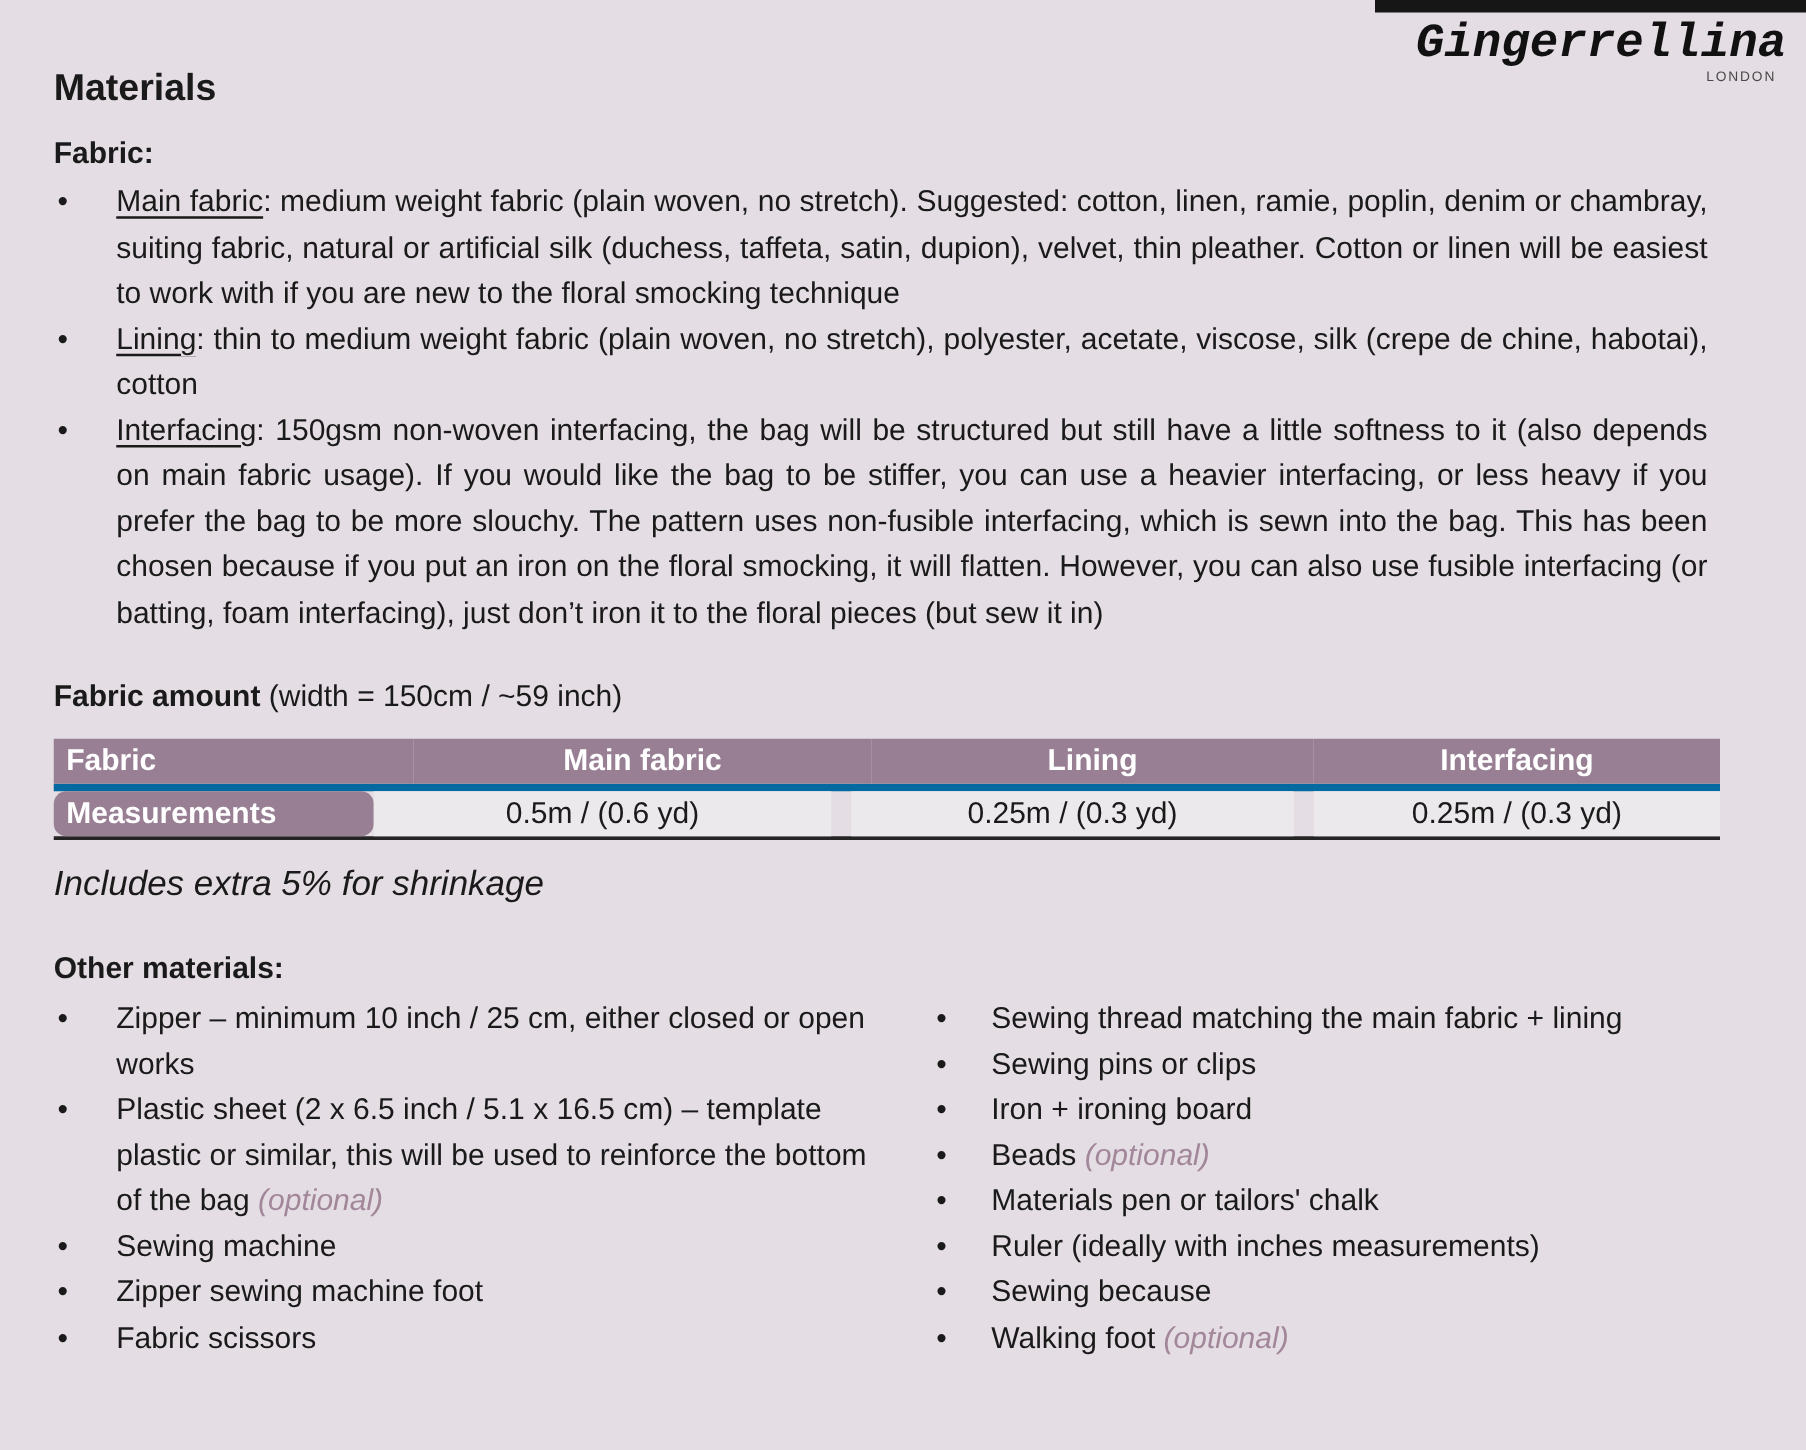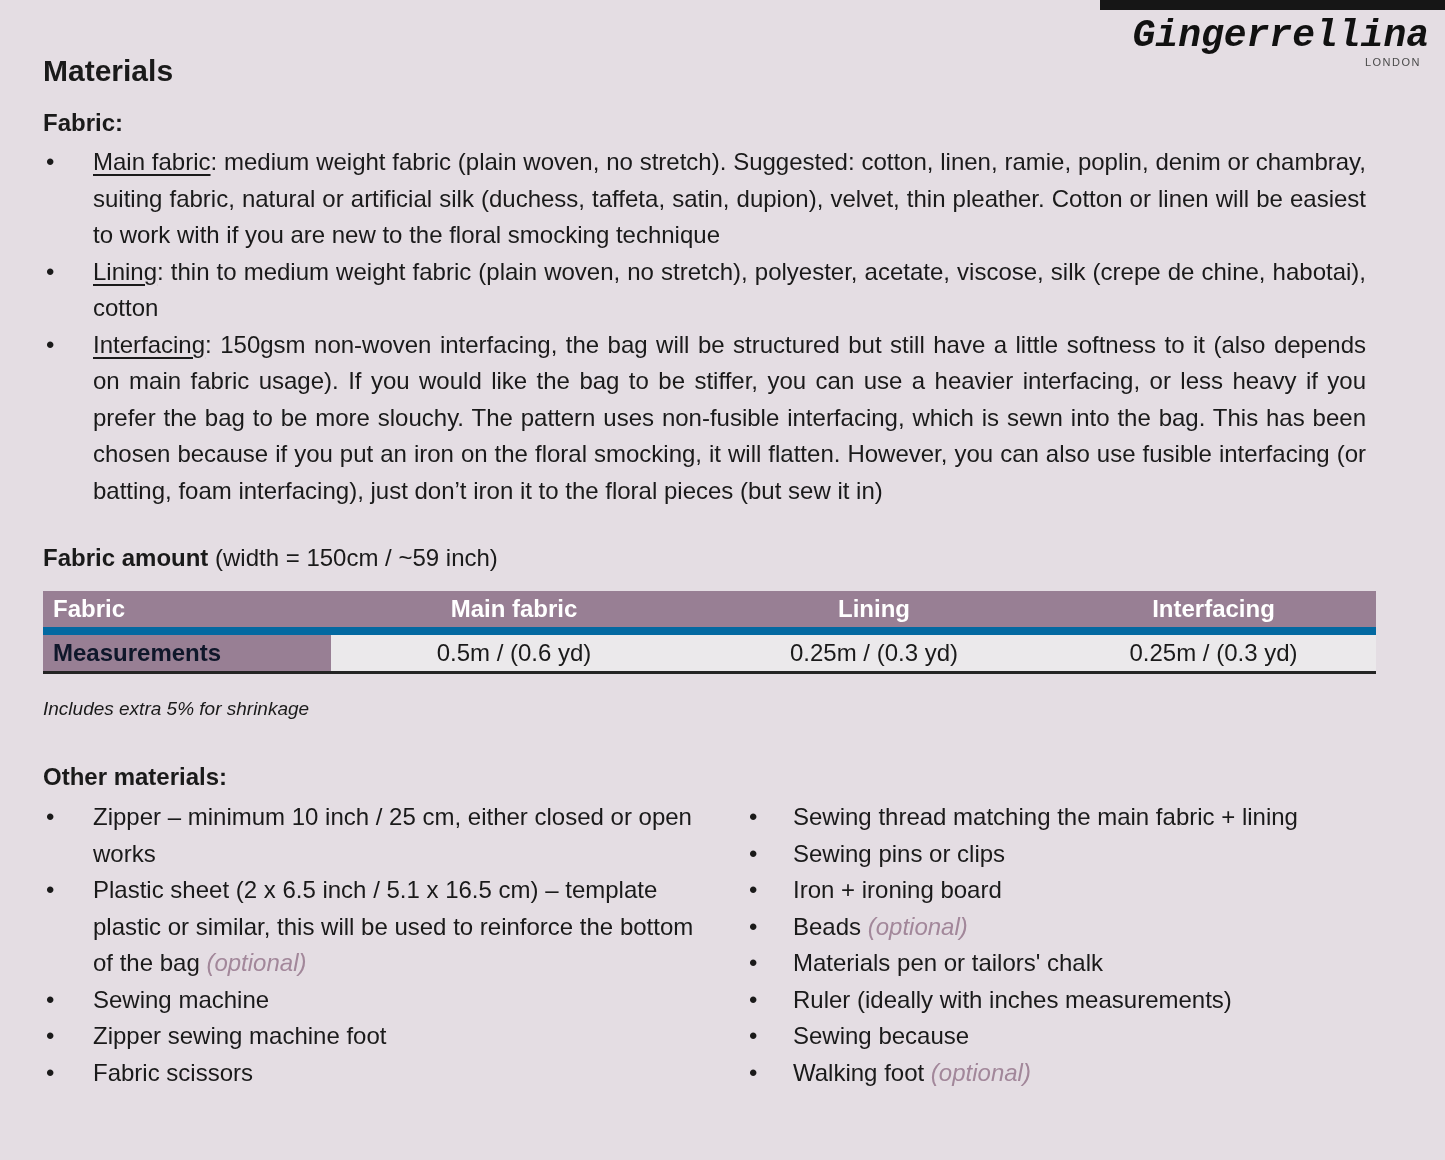--- a/index.html
+++ b/index.html
@@ -37,34 +37,34 @@
   .fab .litxt { text-align: justify; }
   .term { text-decoration: underline; text-underline-offset: 4px; text-decoration-thickness: 1.5px; }
   .opt { color: #a2879a; font-style: italic; }
 
   .amount-heading { font-size: 24px; line-height: 30px; margin-top: 34px; }
   .amount-heading .hb { font-weight: bold; }
 
   .ftable { margin-top: 18px; width: 1333px; border-bottom: 3px solid #242424; }
   .trow { display: flex; width: 1333px; }
   .tcell { height: 36px; line-height: 36px; font-size: 24px; box-sizing: border-box; }
-  .thead { border-bottom: 8px solid #0369a1; }
+  .thead { border-bottom: 6px solid #0369a1; }
   .thead .tcell { background: #987f94; color: #ffffff; font-weight: bold; text-align: center; }
   .thead .tcell:nth-child(1) { width: 288px; text-align: left; padding-left: 10px; }
   .thead .tcell:nth-child(2) { width: 366px; }
   .thead .tcell:nth-child(3) { width: 354px; }
   .thead .tcell:nth-child(4) { width: 325px; }
-  .rowlabel { width: 288px; background: #987f94; color: #0f172a; font-weight: bold; text-align: left; padding-left: 10px; }
-  .vals { display: flex; }
+  .rowlabel { width: 288px; background: #987f94; color: #ffffff; font-weight: bold; text-align: left; padding-left: 10px; border-radius: 10px; }
+  .vals { display: flex; gap: 16px; }
   .vals .tcell { background: #ebe9eb; color: #1a1a1a; text-align: center; }
   .vals .tcell:nth-child(1) { width: 366px; }
   .vals .tcell:nth-child(2) { width: 354px; }
   .vals .tcell:nth-child(3) { width: 325px; }
 
-  .note { margin-top: 22px; font-size: 19px; font-style: italic; line-height: 26px; }
+  .note { margin-top: 22px; font-size: 28px; font-style: italic; line-height: 26px; }
 
   .other-heading { margin-top: 40px; }
   .cols { display: flex; margin-top: 7px; }
   .col-left { width: 660px; }
   .col-right { width: 660px; margin-left: 43px; }
   .col-right .li { padding-left: 47px; }
 </style>
 </head>
 <body>
 

